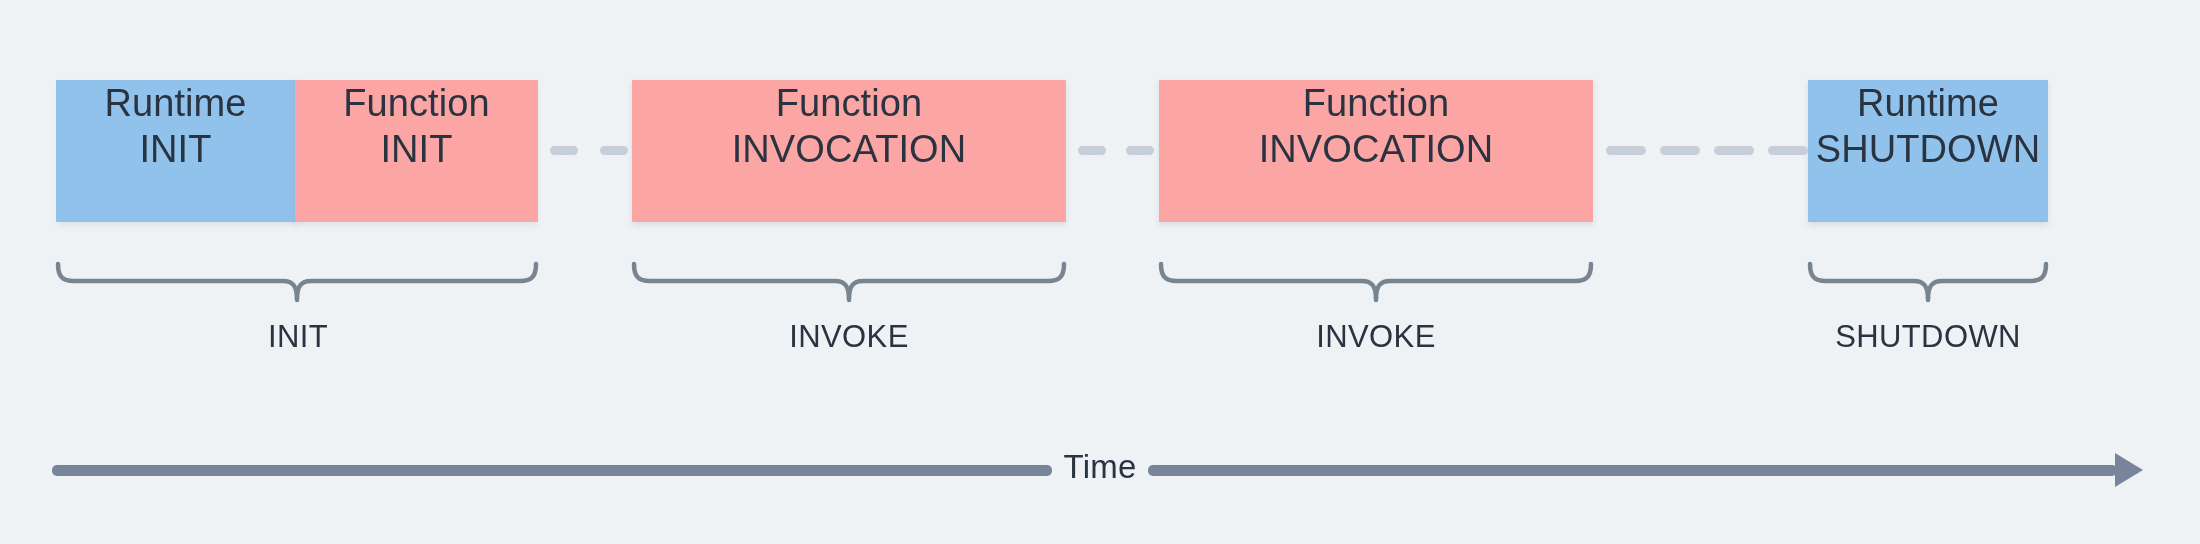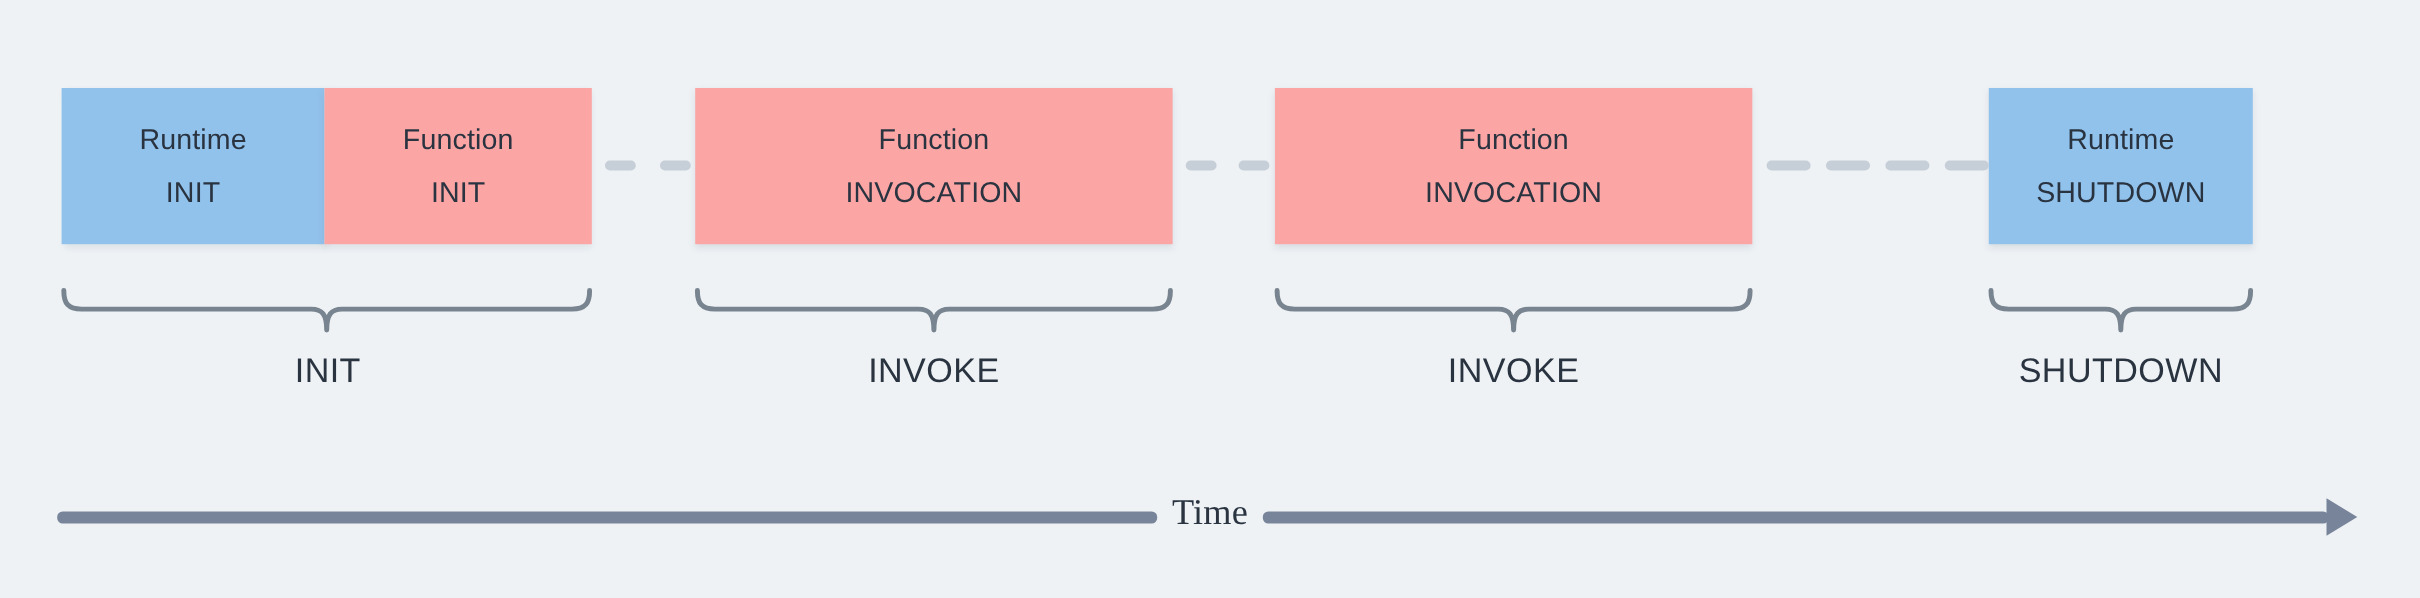--- a/index.html
+++ b/index.html
@@ -20,27 +20,25 @@
     background: #eef2f5;
   }
 
   
   .box {
     position: absolute;
     box-sizing: border-box;
     display: flex;
     flex-direction: column;
     align-items: center;
-    justify-content: center;
     color: #2a3441;
-    font-size: 26px;
+    font-size: 38px;
     line-height: 1.22;
     letter-spacing: 0.1px;
     box-shadow: 0 3px 6px rgba(120,132,148,0.18);
-    gap: 17px;
   }
   .box .l1, .box .l2 { display: block; white-space: nowrap; }
 
   .box.blue   { background: #91c2ec; }
   .box.yellow { background: #fca5a5; }
 
   
   .box.seam-right { box-shadow: 3px 3px 6px rgba(120,132,148,0.14); }
   .box.seam-left  { box-shadow: -1px 3px 6px rgba(120,132,148,0.14); }
 
@@ -162,19 +160,19 @@
   <div class="phase-label" style="left:57px; top:319px; width:482px;">INIT</div>
 
   <div class="phase-label" style="left:632px; top:319px; width:434px;">INVOKE</div>
 
   <div class="phase-label" style="left:1159px; top:319px; width:434px;">INVOKE</div>
 
   <div class="phase-label" style="left:1808px; top:319px; width:240px;">SHUTDOWN</div>
 
   <div class="axis-line" style="left:52px; top:465px; width:1000px;"></div>
 
-  <div class="axis-label" style="left:1052px; top:448px; width:96px;font-family:Liberation Serif, serif;">Time</div>
+  <div class="axis-label" style="left:1052px; top:448px; width:96px;">Time</div>
 
   <div class="axis-line" style="left:1148px; top:465px; width:969px;"></div>
 
   <div class="axis-head" style="left:2115px; top:453px;"></div>
 
 </div>
 
 </body></html>

